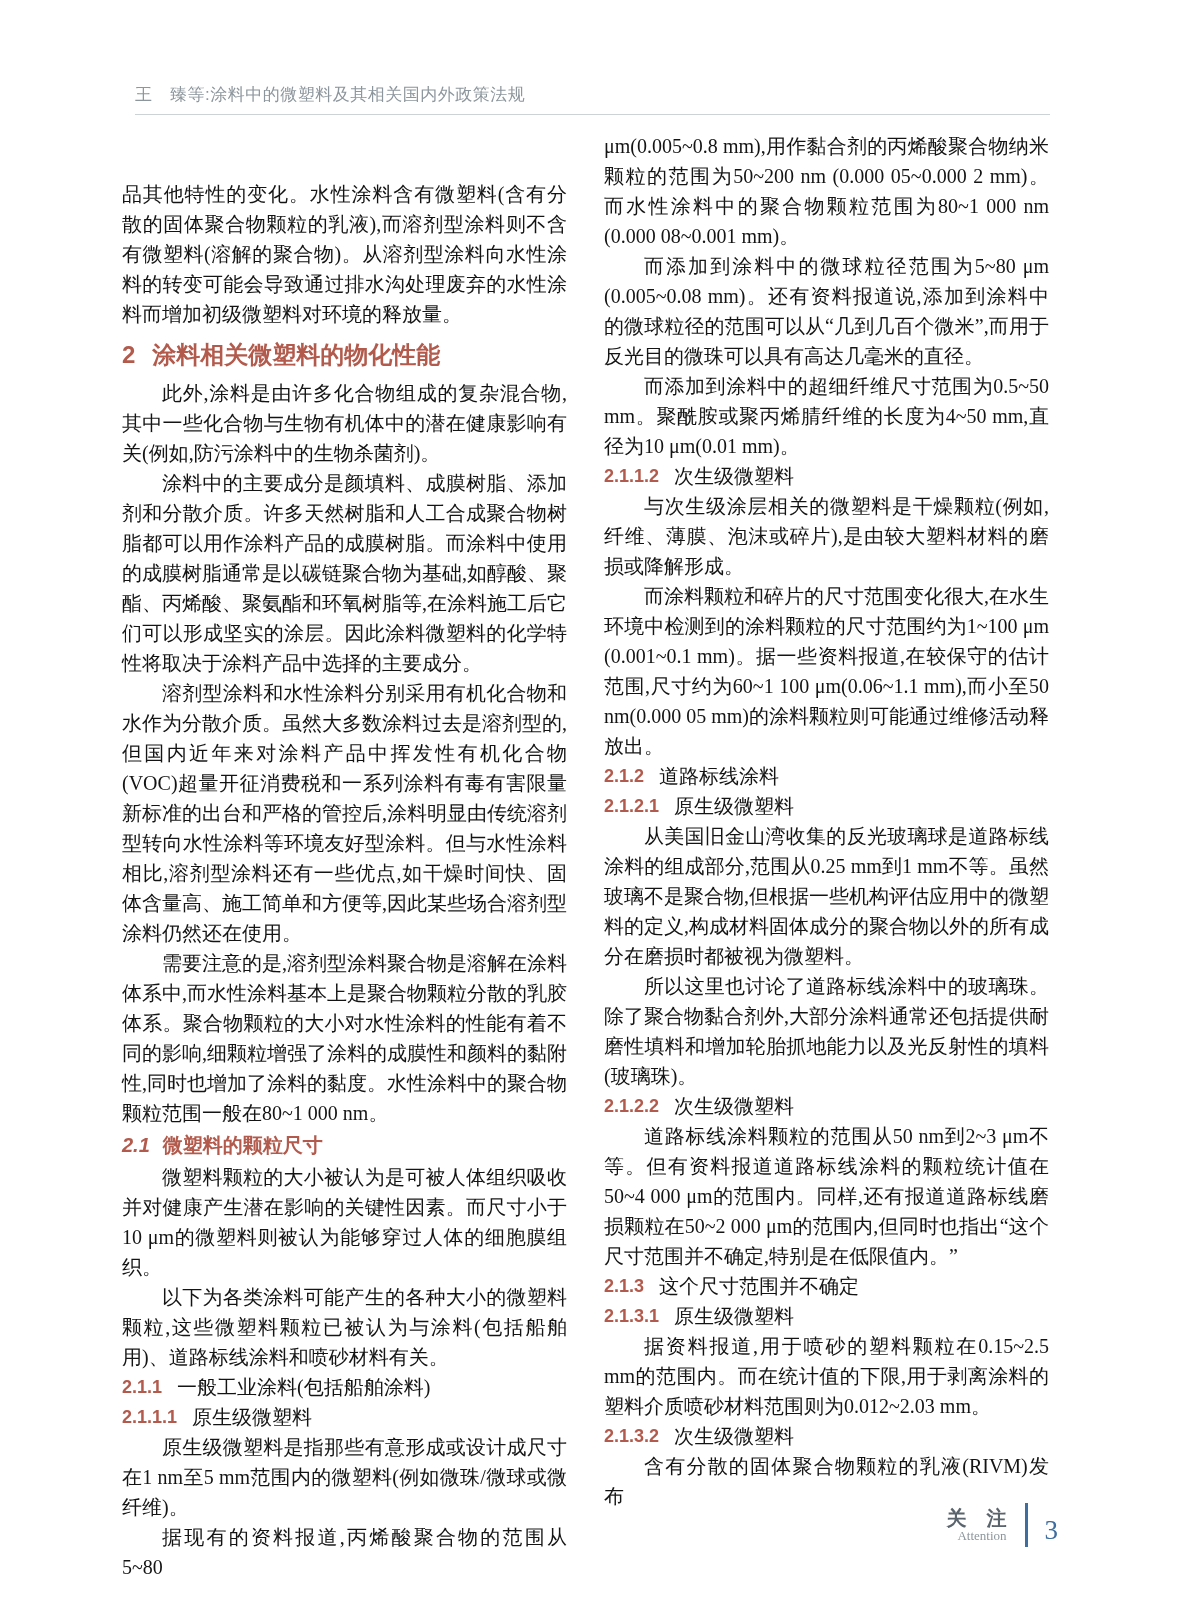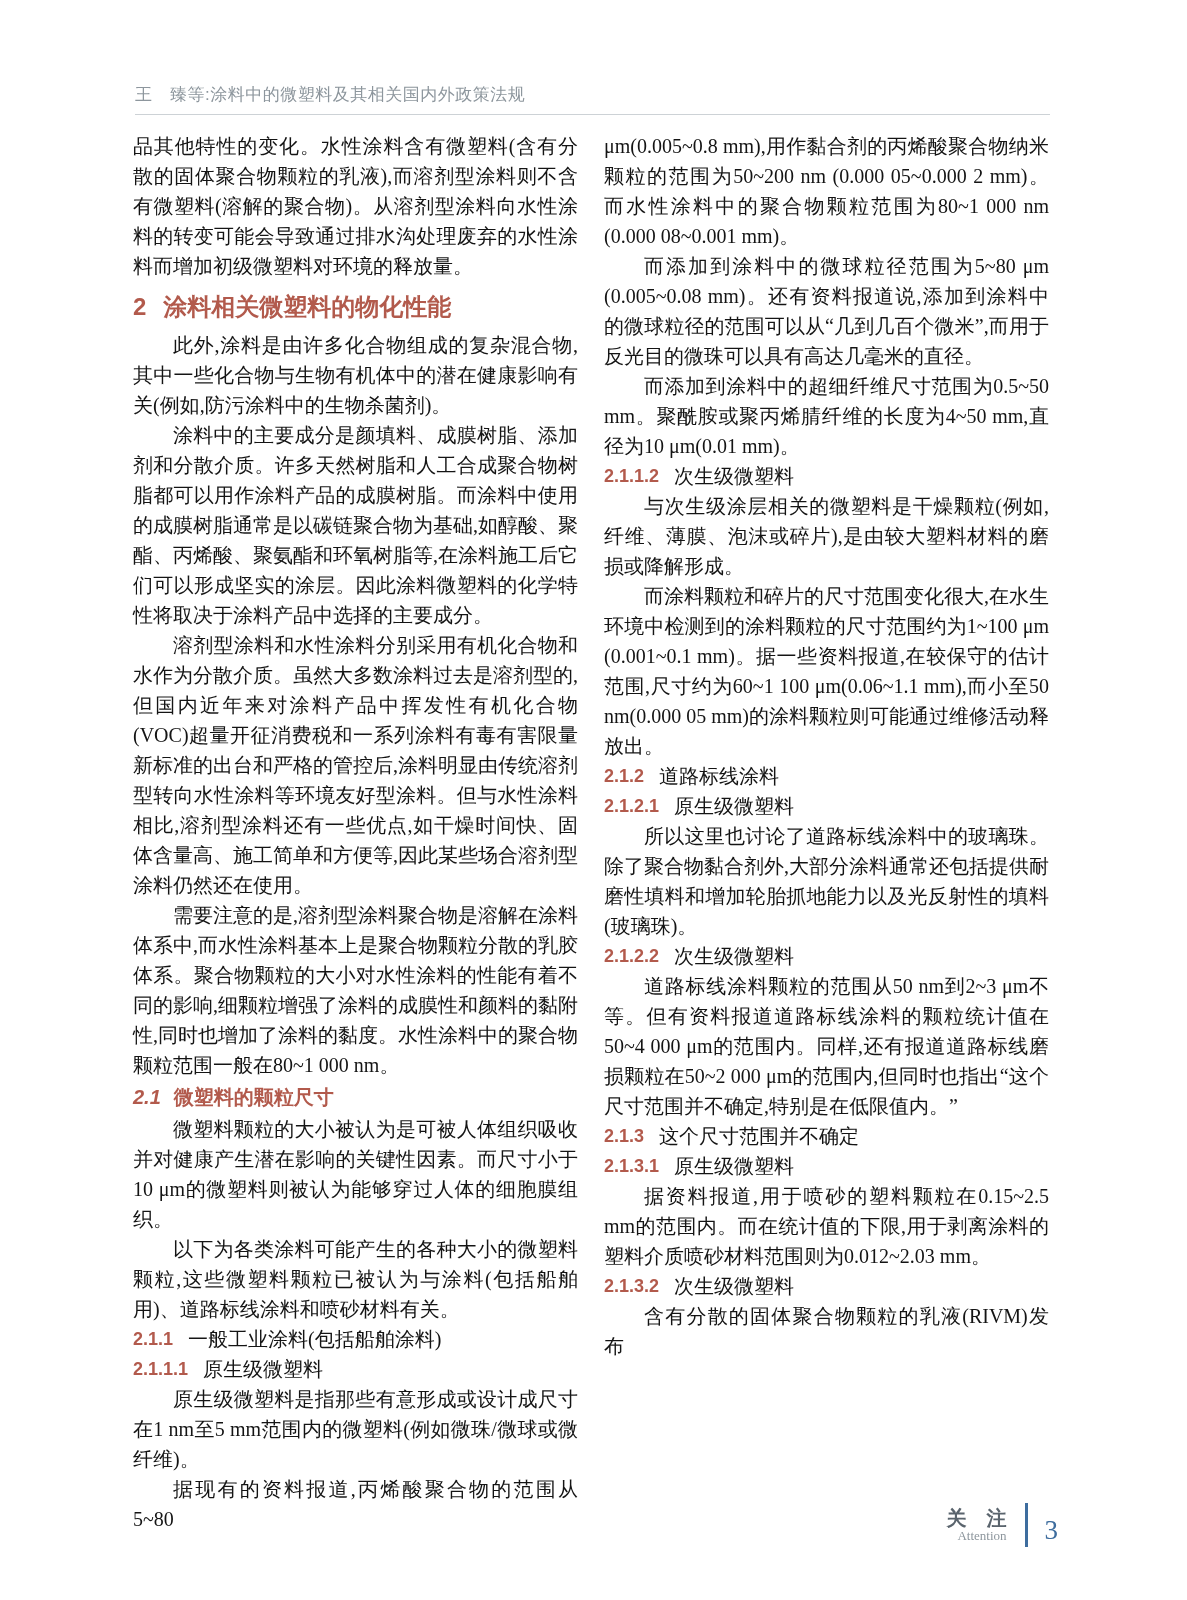--- a/index.html
+++ b/index.html
@@ -34,21 +34,21 @@
   }
   .col {
     position: absolute;
     top: 131px;
     width: 445px;
     font-size: 20px;
     line-height: 30px;
     text-align: justify;
     text-justify: inter-ideograph;
   }
-  .col-left  { left: 133px; }
+  .col-left  { left: 122px; margin-top: 48px; }
   .col-right { left: 604px; }
   p.body-p { text-indent: 2em; }
   p.body-p.no-indent { text-indent: 0; }
   .sec-h1 {
     display: flex;
     align-items: baseline;
     color: var(--heading-accent, #b25a4c);
     font-family: "Liberation Sans", "DejaVu Sans", sans-serif;
     font-weight: bold;
     font-size: 24px;
@@ -161,20 +161,21 @@
       <p class="body-p">与次生级涂层相关的微塑料是干燥颗粒(例如,纤维、薄膜、泡沫或碎片),是由较大塑料材料的磨损或降解形成。</p>
       <p class="body-p">而涂料颗粒和碎片的尺寸范围变化很大,在水生环境中检测到的涂料颗粒的尺寸范围约为1~100 μm (0.001~0.1 mm)。据一些资料报道,在较保守的估计范围,尺寸约为60~1 100 μm(0.06~1.1 mm),而小至50 nm(0.000 05 mm)的涂料颗粒则可能通过维修活动释放出。</p>
       <div class="sec-hs">
         <span class="num">2.1.2</span>
         <span class="txt">道路标线涂料</span>
       </div>
       <div class="sec-hs">
         <span class="num">2.1.2.1</span>
         <span class="txt">原生级微塑料</span>
       </div>
+      <p class="body-p">从美国旧金山湾收集的反光玻璃球是道路标线涂料的组成部分,范围从0.25 mm到1 mm不等。虽然玻璃不是聚合物,但根据一些机构评估应用中的微塑料的定义,构成材料固体成分的聚合物以外的所有成分在磨损时都被视为微塑料。</p>
       <p class="body-p">所以这里也讨论了道路标线涂料中的玻璃珠。除了聚合物黏合剂外,大部分涂料通常还包括提供耐磨性填料和增加轮胎抓地能力以及光反射性的填料(玻璃珠)。</p>
       <div class="sec-hs">
         <span class="num">2.1.2.2</span>
         <span class="txt">次生级微塑料</span>
       </div>
       <p class="body-p">道路标线涂料颗粒的范围从50 nm到2~3 μm不等。但有资料报道道路标线涂料的颗粒统计值在50~4 000 μm的范围内。同样,还有报道道路标线磨损颗粒在50~2 000 μm的范围内,但同时也指出“这个尺寸范围并不确定,特别是在低限值内。”</p>
       <div class="sec-hs">
         <span class="num">2.1.3</span>
         <span class="txt">这个尺寸范围并不确定</span>
       </div>

